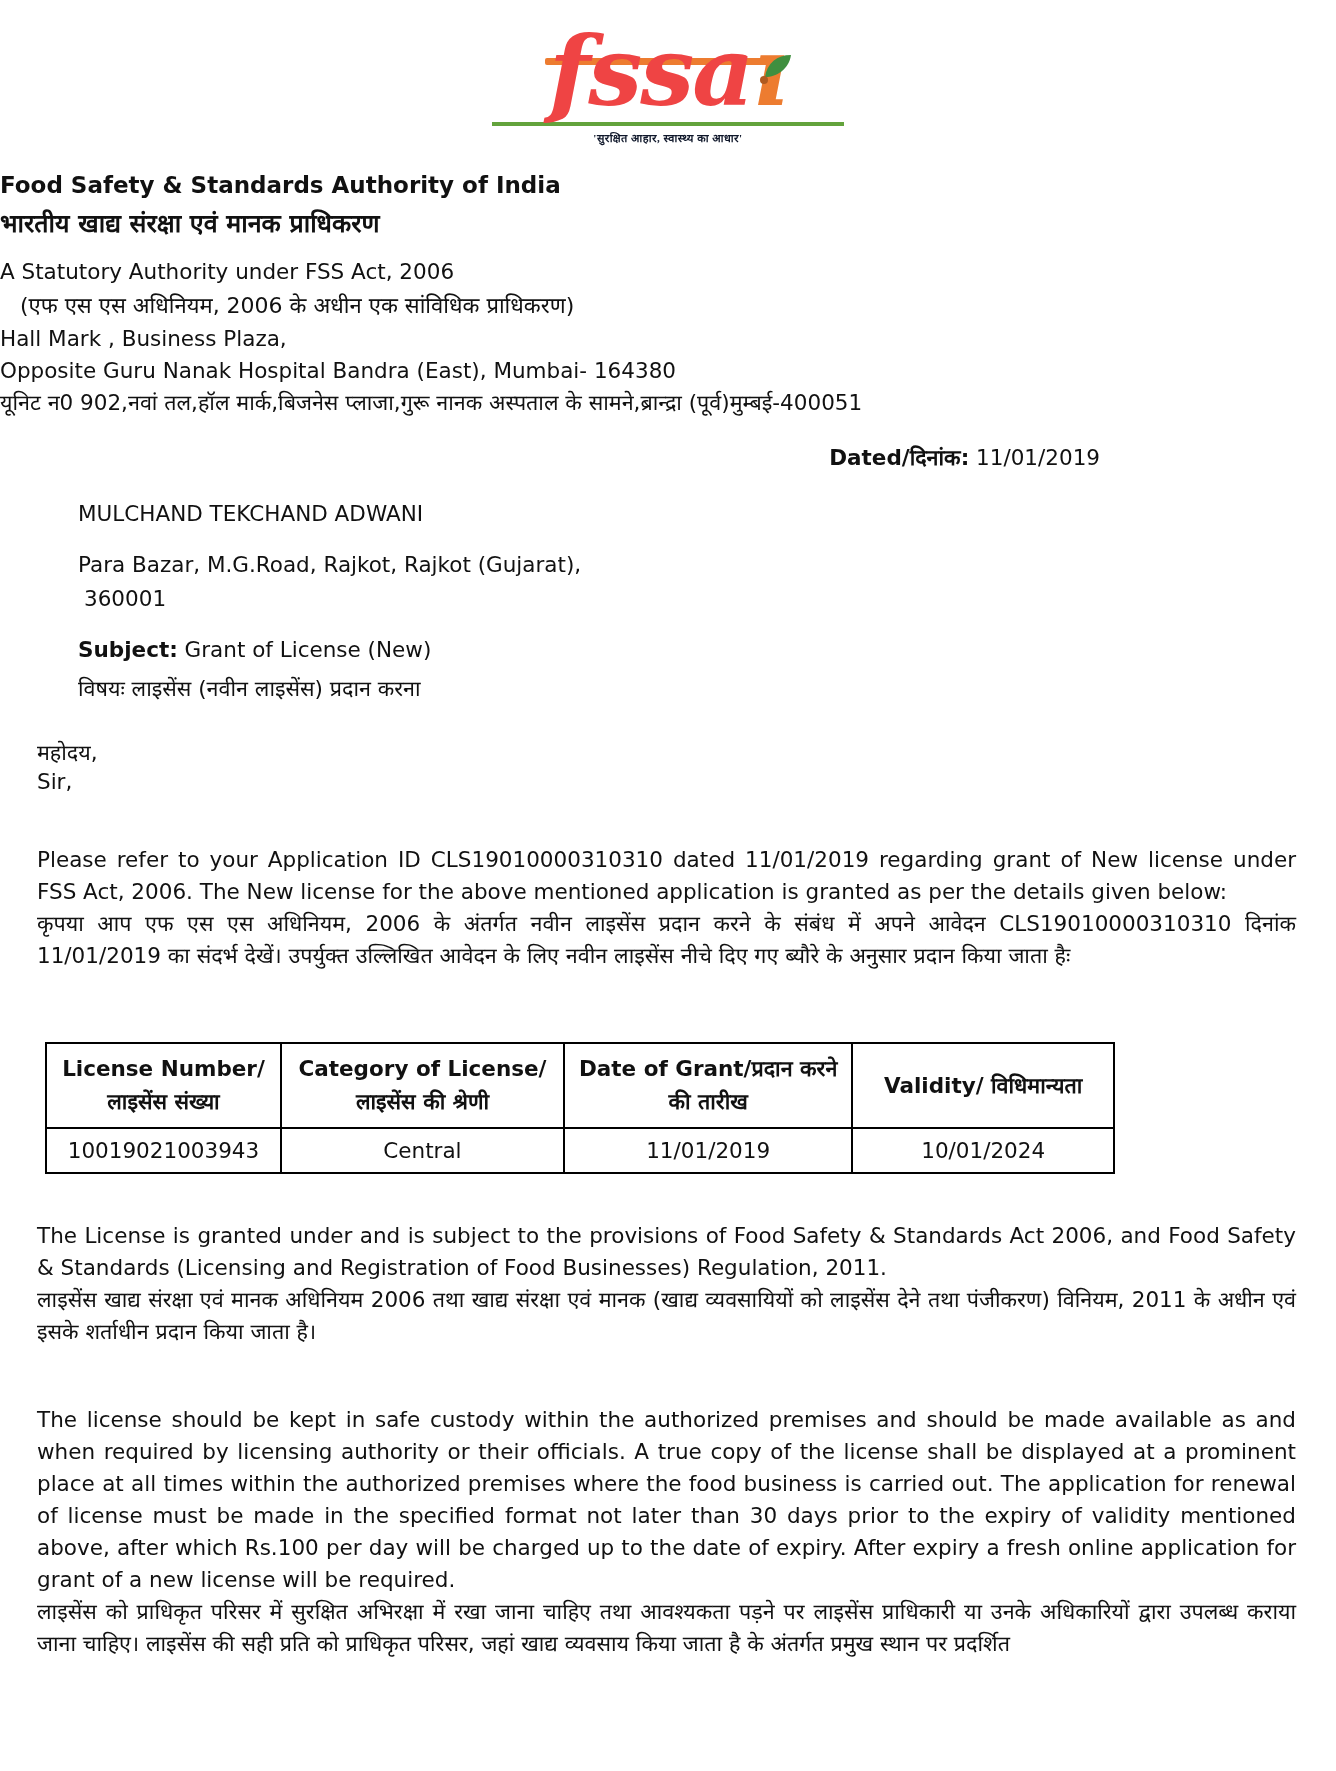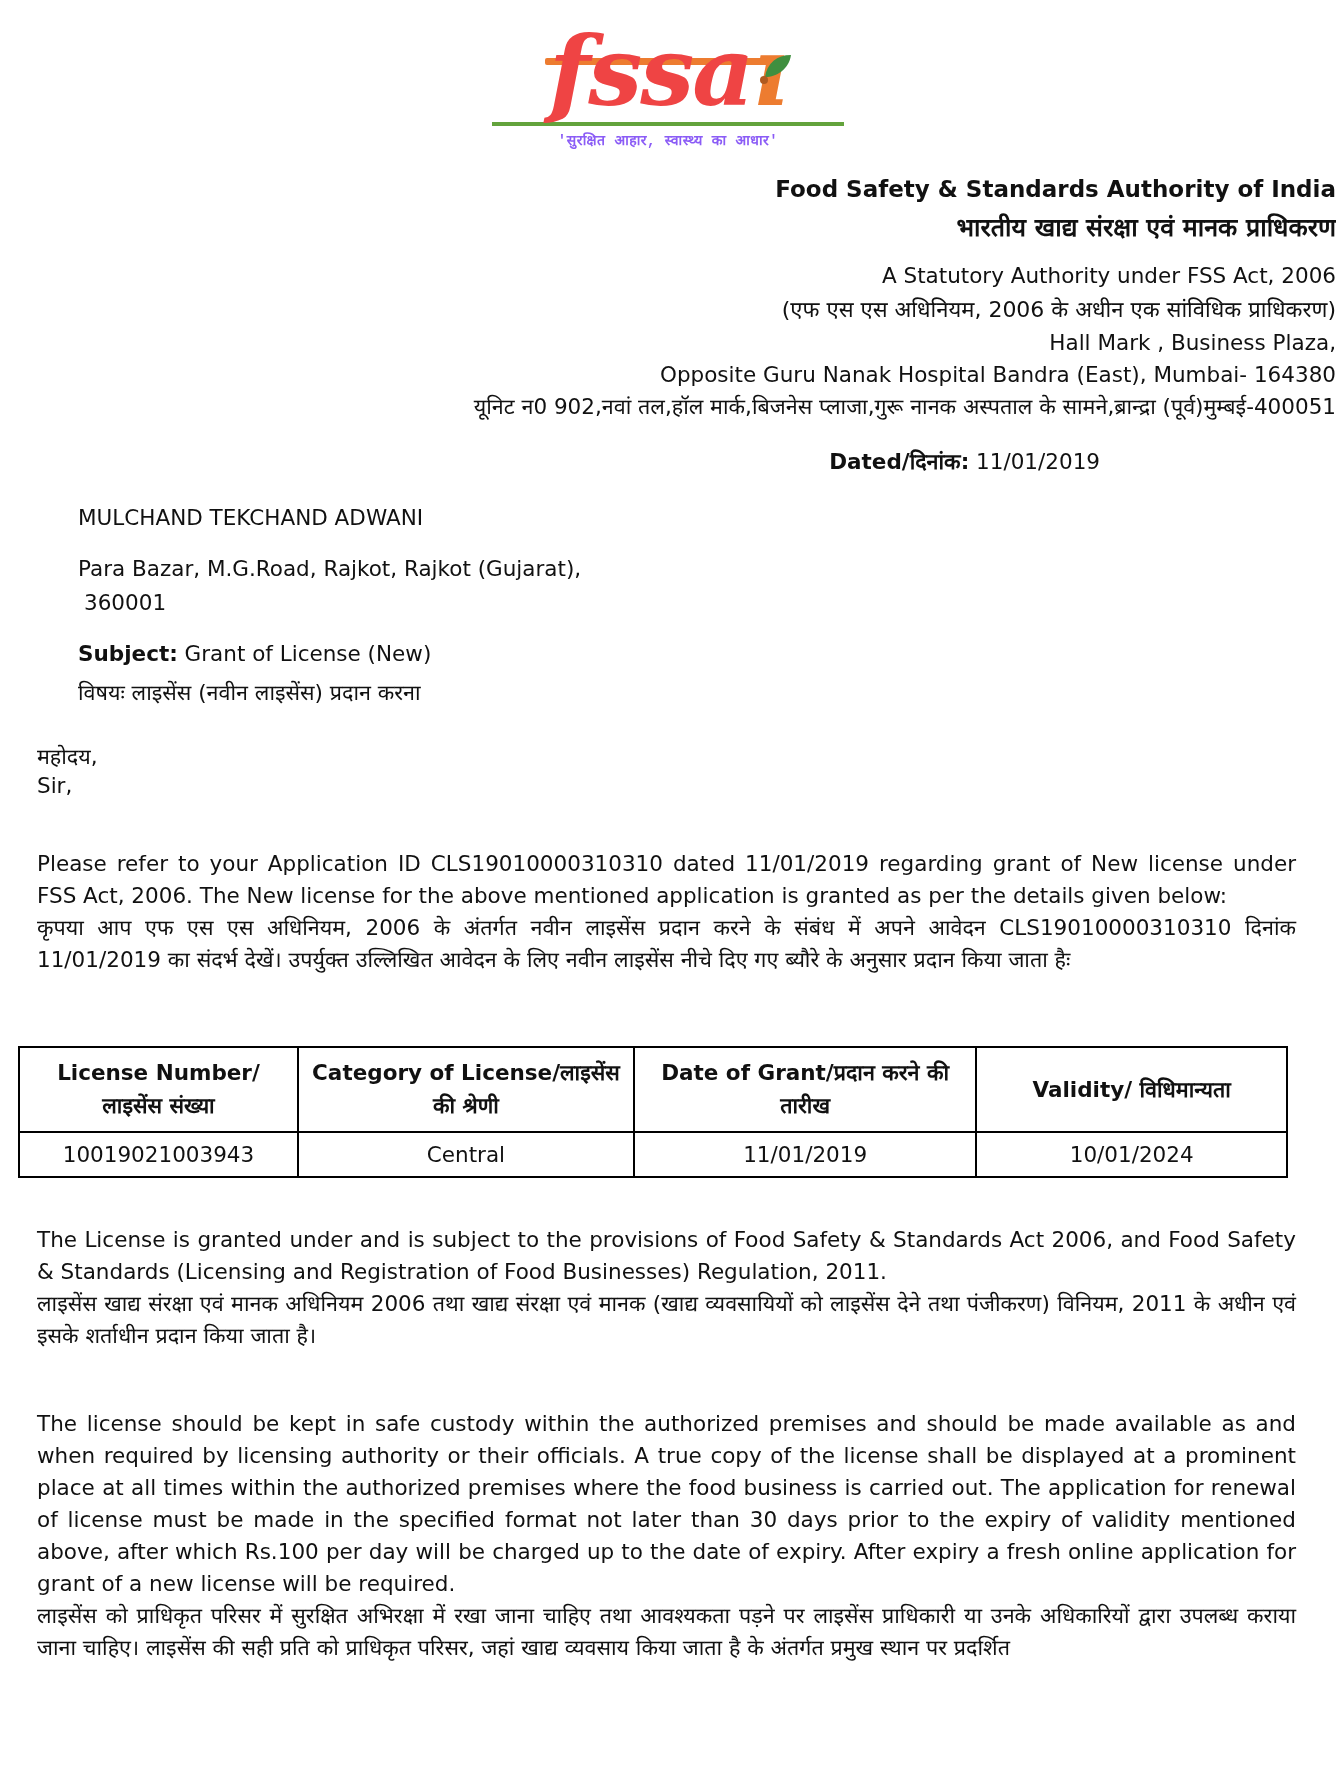--- a/index.html
+++ b/index.html
@@ -21,26 +21,26 @@
   }
   .logo-word .fssa { color:#ef4444; position:relative; z-index:2; }
   .logo-word .i-orange { color:#ed7c30; position:relative; z-index:2; }
   .logo-bar {
     position:absolute; left:6px; right:14px; top:34px; height:7px;
     background:#ed7c30; z-index:1; border-radius:2px;
   }
   .logo-leaf { position:absolute; top:-12px; right:2px; z-index:3; }
   .logo-underline { height:4px; background:#63a33c; margin:2px 4px 4px 4px; }
   .logo-tagline {
-    color:#8b5cf6; font-size:14px; font-weight:bold; letter-spacing:0.5px;
-    font-family:Liberation Mono, monospace;
+    color:#0f172a; font-size:11px; font-weight:bold; letter-spacing:0.5px;
+    font-family:Liberation Serif, serif;
   }
 
   
-  .hdr { text-align:right;margin-top:27px; }
+  .hdr { text-align:left;margin-top:27px; }
   .org-en { margin-top:16px; font-size:23px; font-weight:bold; }
   .org-hi { margin-top:7px; font-size:25px; font-weight:bold; }
   .stat-en { margin-top:20px; font-size:21.5px; }
   .stat-hi { margin-top:5px; font-size:22px;padding-left:20px; }
   .addr1 { margin-top:18px; font-size:21.5px; }
   .addr2 { margin-top:7px; font-size:21.5px; }
   .addr3 { margin-top:7px; font-size:21.5px; }
   .addr-hi { margin-top:4px; font-size:21.5px; }
 
   
@@ -60,21 +60,21 @@
   .salutation { margin-left:37px; margin-top:36px; font-size:21.5px; line-height:1.35; }
 
   
   .para { margin:0 40px 0 37px; font-size:21.5px; line-height:32px; text-align:justify; }
   .p1 { margin-top:48px; }
   .p2 { margin-top:46px; }
   .p3 { margin-top:56px; }
 
   
   .lic-table {
-    margin:70px 33px 0 18px; width:1270px;
+    margin:70px 33px 0 45px; width:1070px;
     border-collapse:collapse; table-layout:fixed;
   }
   .lic-table th, .lic-table td {
     border:2px solid #000; text-align:center; vertical-align:middle;
     font-size:21.5px; line-height:1.55;
   }
   .lic-table th { font-weight:bold; padding:8px 10px; }
   .lic-table td { padding:5px 6px; }
 </style>
 </head>

